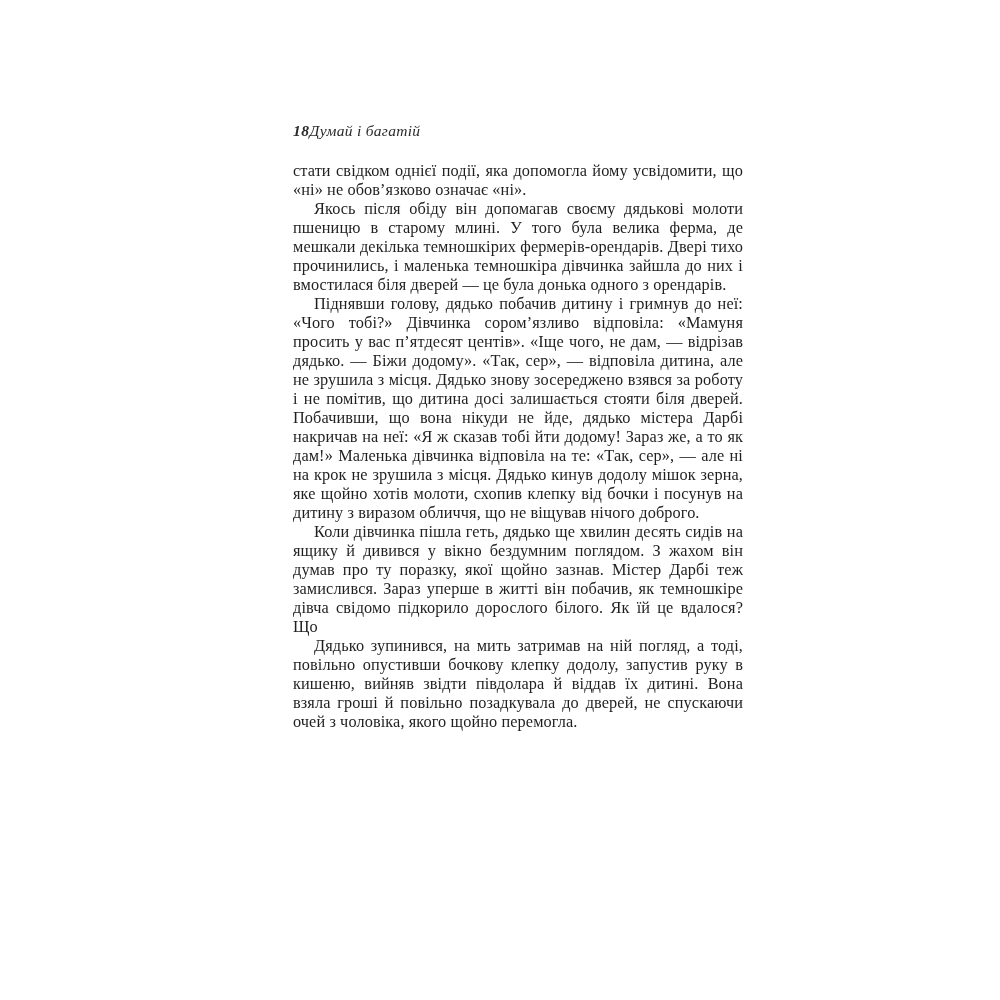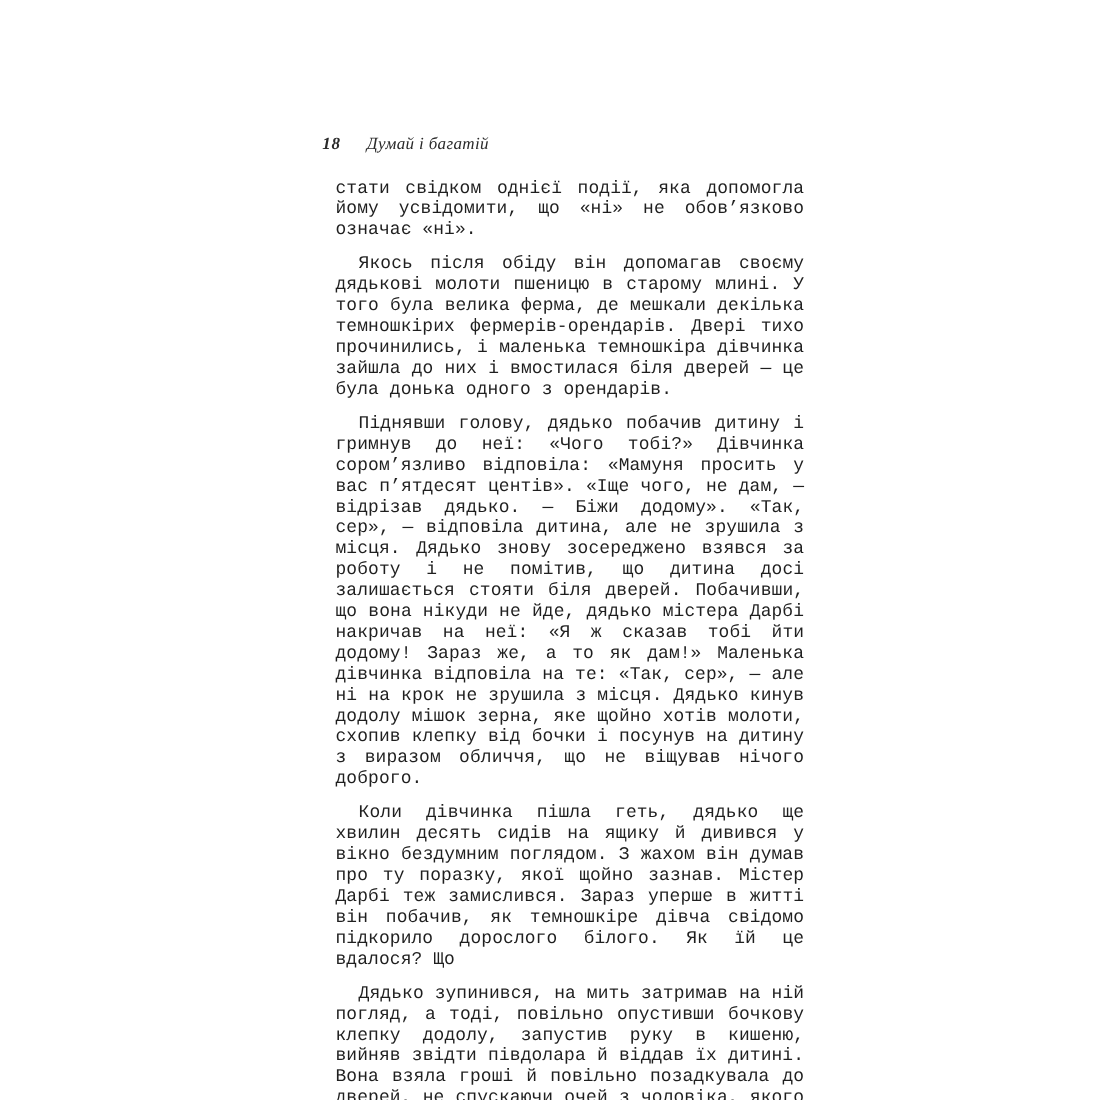--- a/index.html
+++ b/index.html
@@ -27,34 +27,32 @@
     align-items: center;
     font-style: italic;
     font-size: 15.5px;
     color: #2a2a2a;
   }
   .page-number {
     font-weight: bold;
     letter-spacing: 0.5px;
   }
   .running-title {
-    margin-left: 24px;
     letter-spacing: 0.3px;
   }
   .body-text {
     margin-top: 21px;
     font-size: 16.3px;
     line-height: 19px;
     text-align: justify;
     letter-spacing: 0.1px;
   }
   .body-text p {
-    margin: 12px;
+    margin: 0;
     padding: 0;
-    font-family: Liberation Mono, monospace;
   }
   .body-text p.indent {
     text-indent: 21px;
   }
 </style>
 </head>
 <body>
 
 <div class="page">
   <div class="text-block">

